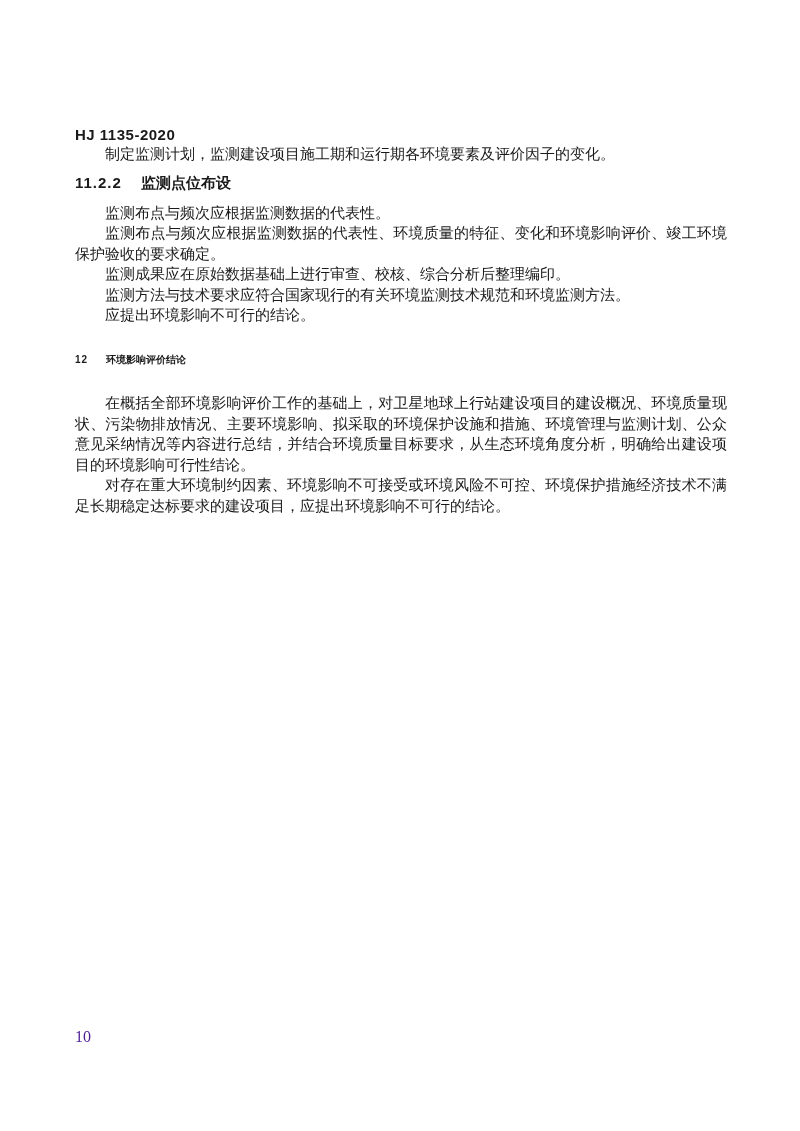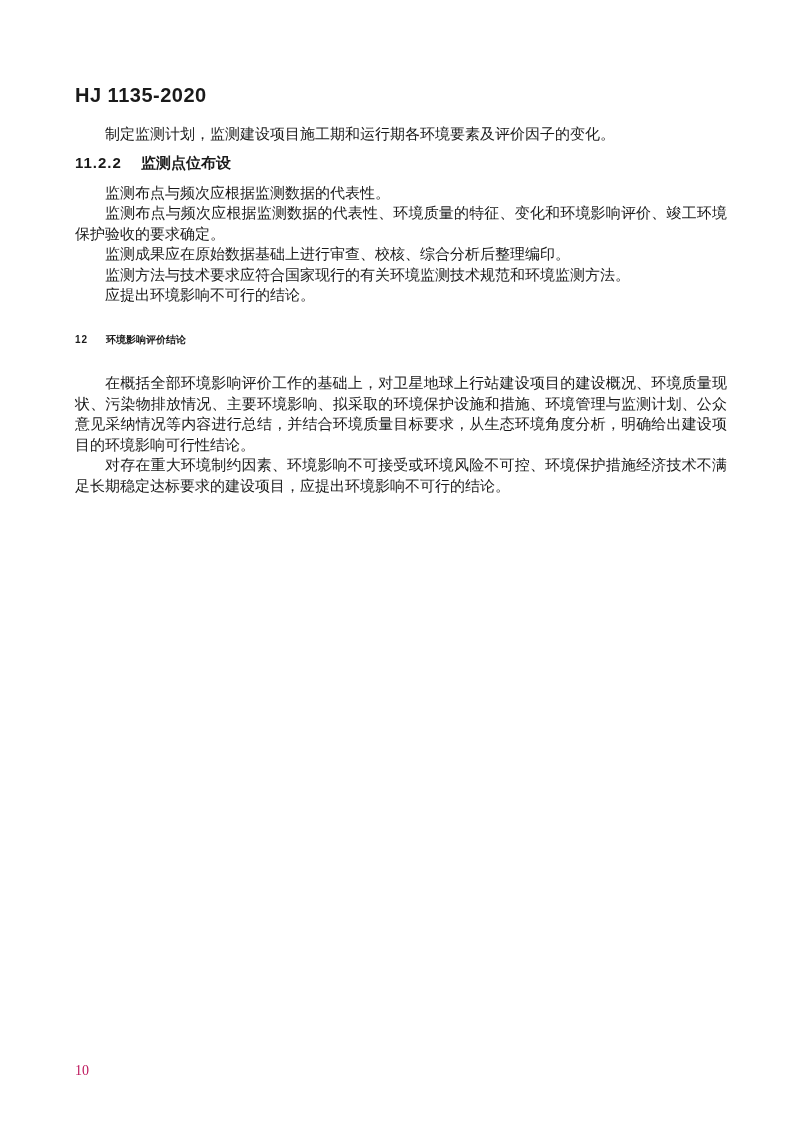--- a/index.html
+++ b/index.html
@@ -16,34 +16,34 @@
     font-family: "Liberation Serif", "DejaVu Serif", serif;
     overflow: hidden;
     box-sizing: border-box;
   }
   .content {
     box-sizing: border-box;
     padding: 86px 73px 0 75px;
   }
   .running-header {
     font-family: "Liberation Sans", "DejaVu Sans", sans-serif;
-    font-size: 20px;
+    font-size: 15px;
     font-weight: 600;
     line-height: 18px;
     letter-spacing: 0.5px;
+    margin-top: 40px;
   }
   .para {
     margin: 0;
     font-size: 15px;
     line-height: 20.5px;
     text-align: justify;
     text-indent: 2em;
   }
   .para.intro {
-    margin-top: 20px;
   }
   .heading {
     margin: 0;
     font-size: 15px;
     font-weight: 700;
     line-height: 20px;
     font-family: "Liberation Sans", "DejaVu Sans", sans-serif;
   }
   .heading .h-num {
     display: inline-block;
@@ -58,25 +58,25 @@
   .para-group-2 { margin-top: 10px; }
   .h-chapter {
     margin-top: 24px;
     font-size: 10px;
     line-height: 20.5px;
   }
   .para-group-3 { margin-top: 23px; }
   .page-number {
     position: absolute;
     left: 75px;
-    top: 1063px;
-    font-size: 14px;
+    top: 1029px;
+    font-size: 16px;
     line-height: 16px;
     font-family: "Liberation Serif", "DejaVu Serif", serif;
-    color: #be185d;
+    color: #4c1d95;
   }
 </style>
 </head>
 <body>
 
 <div class="page">
   <div class="content">
 
     <div class="running-header">
       <span>HJ 1135-2020</span>

